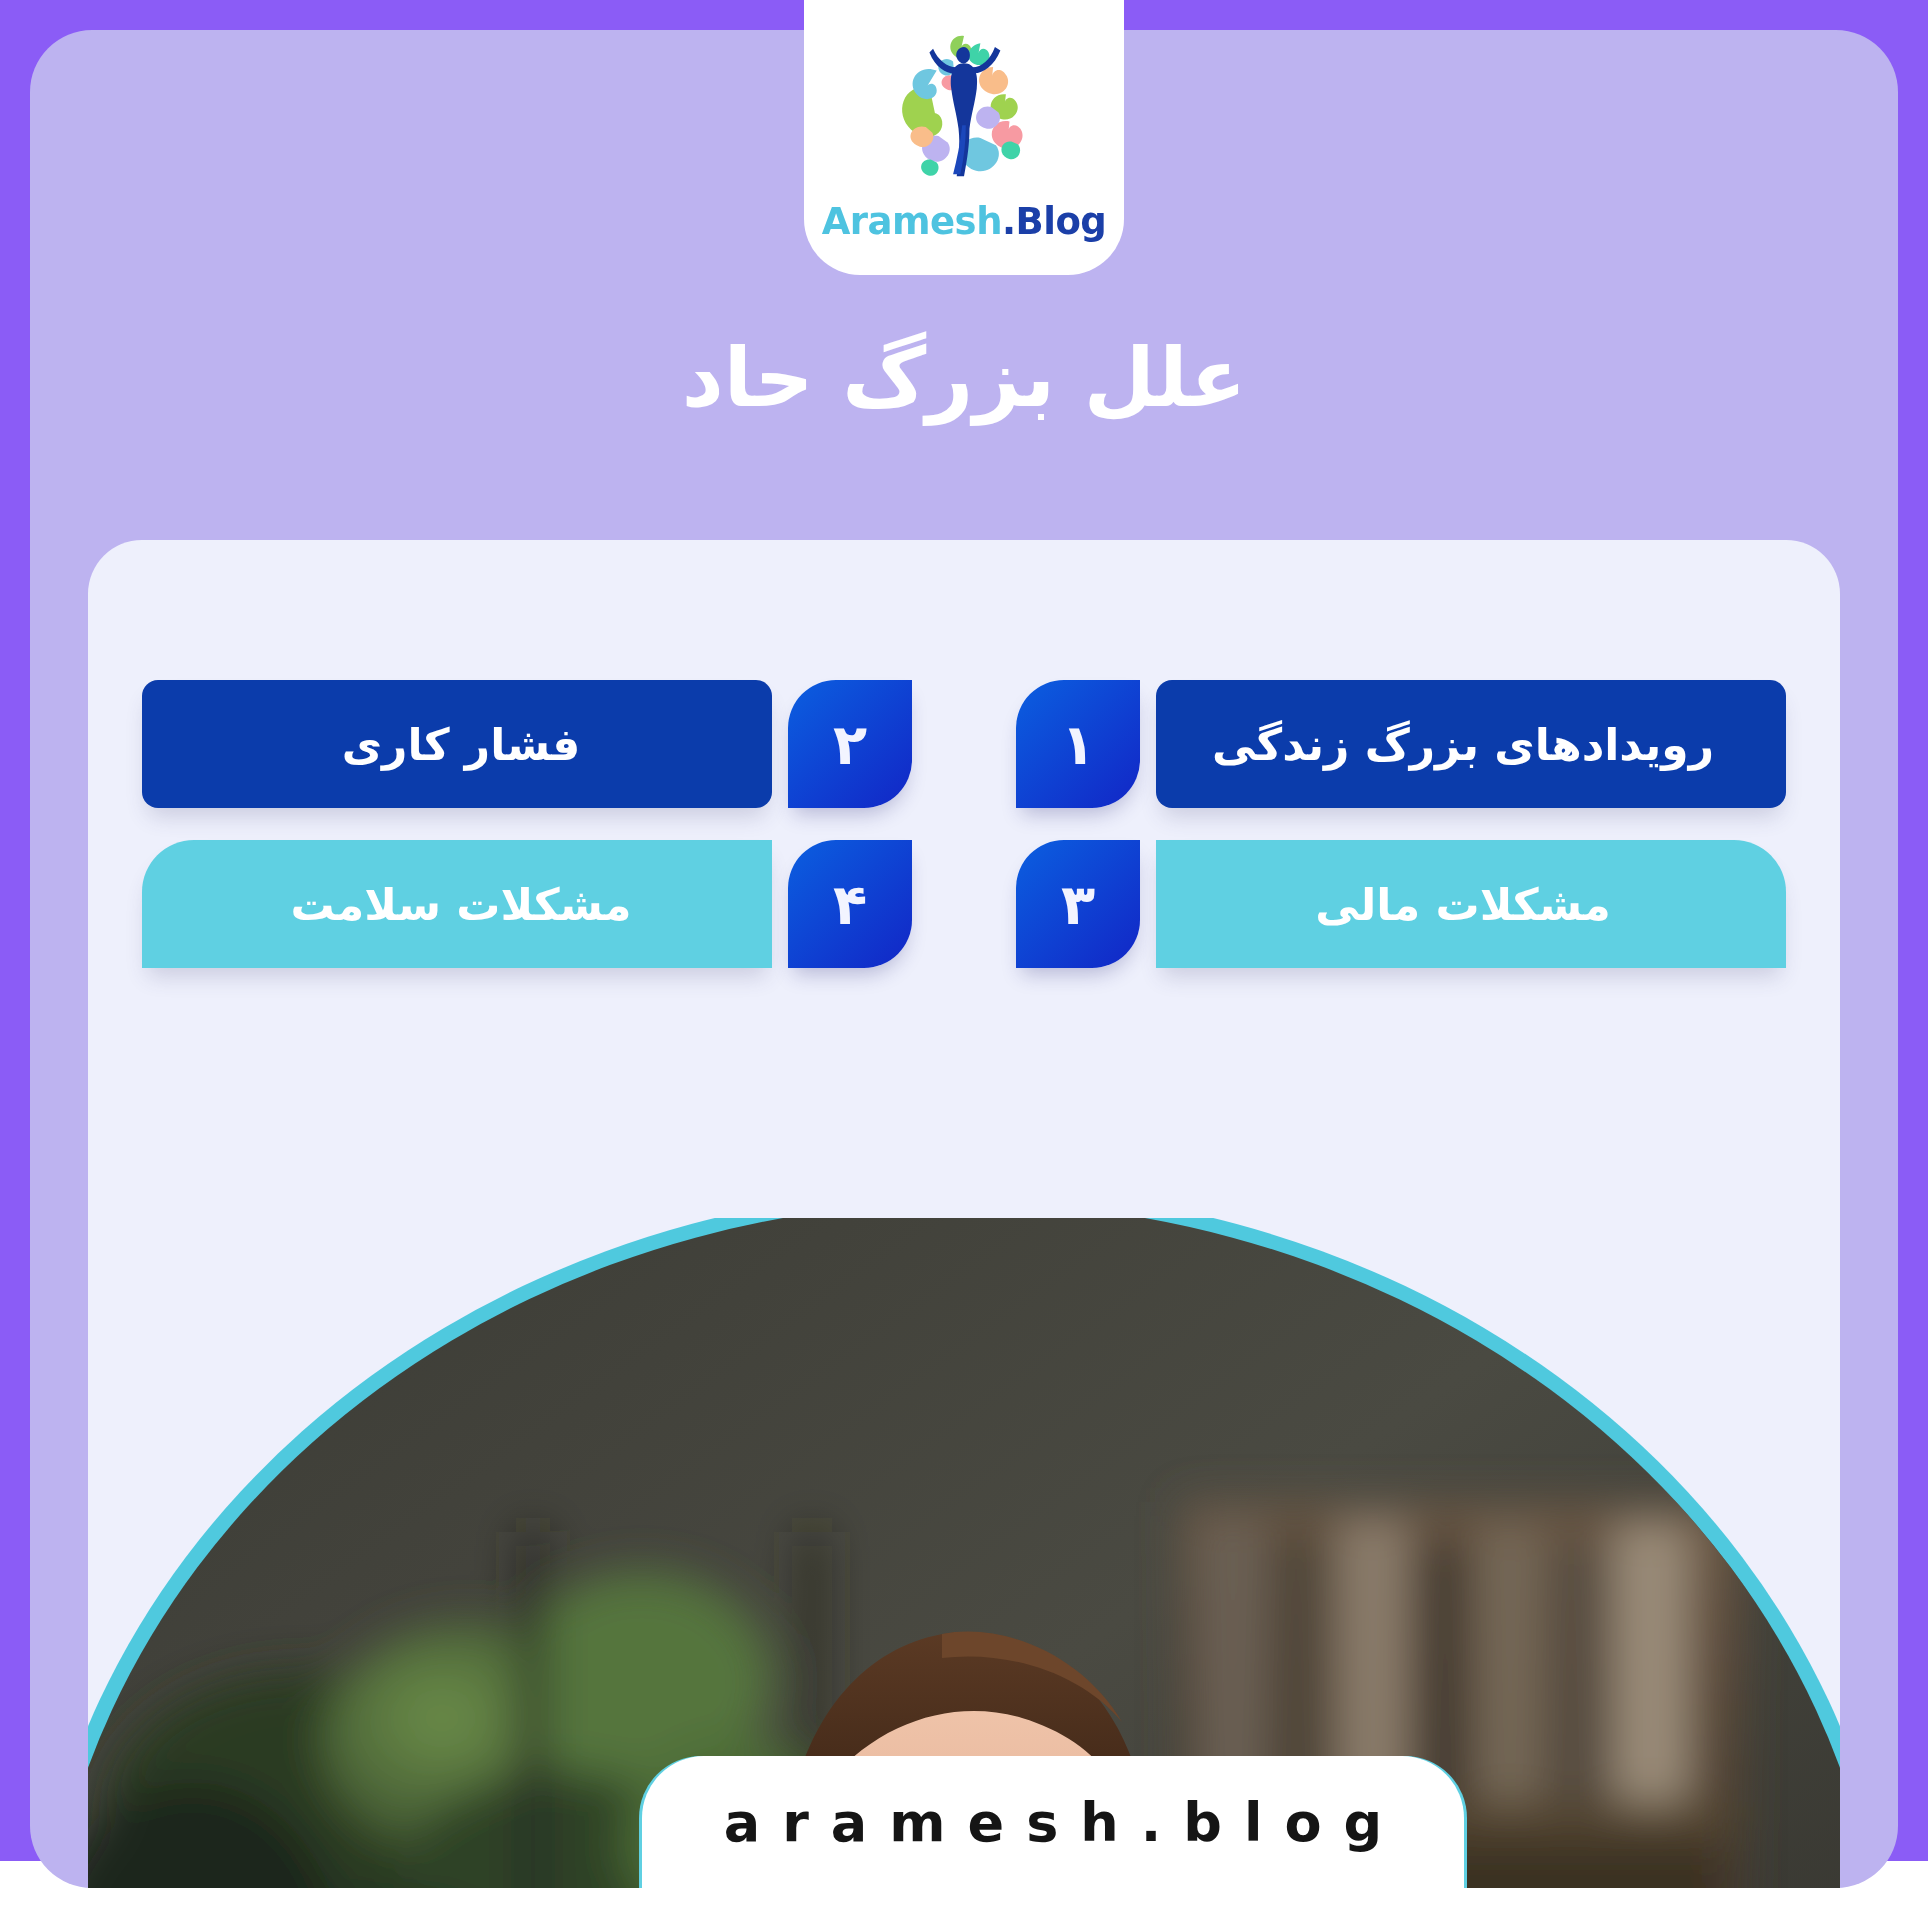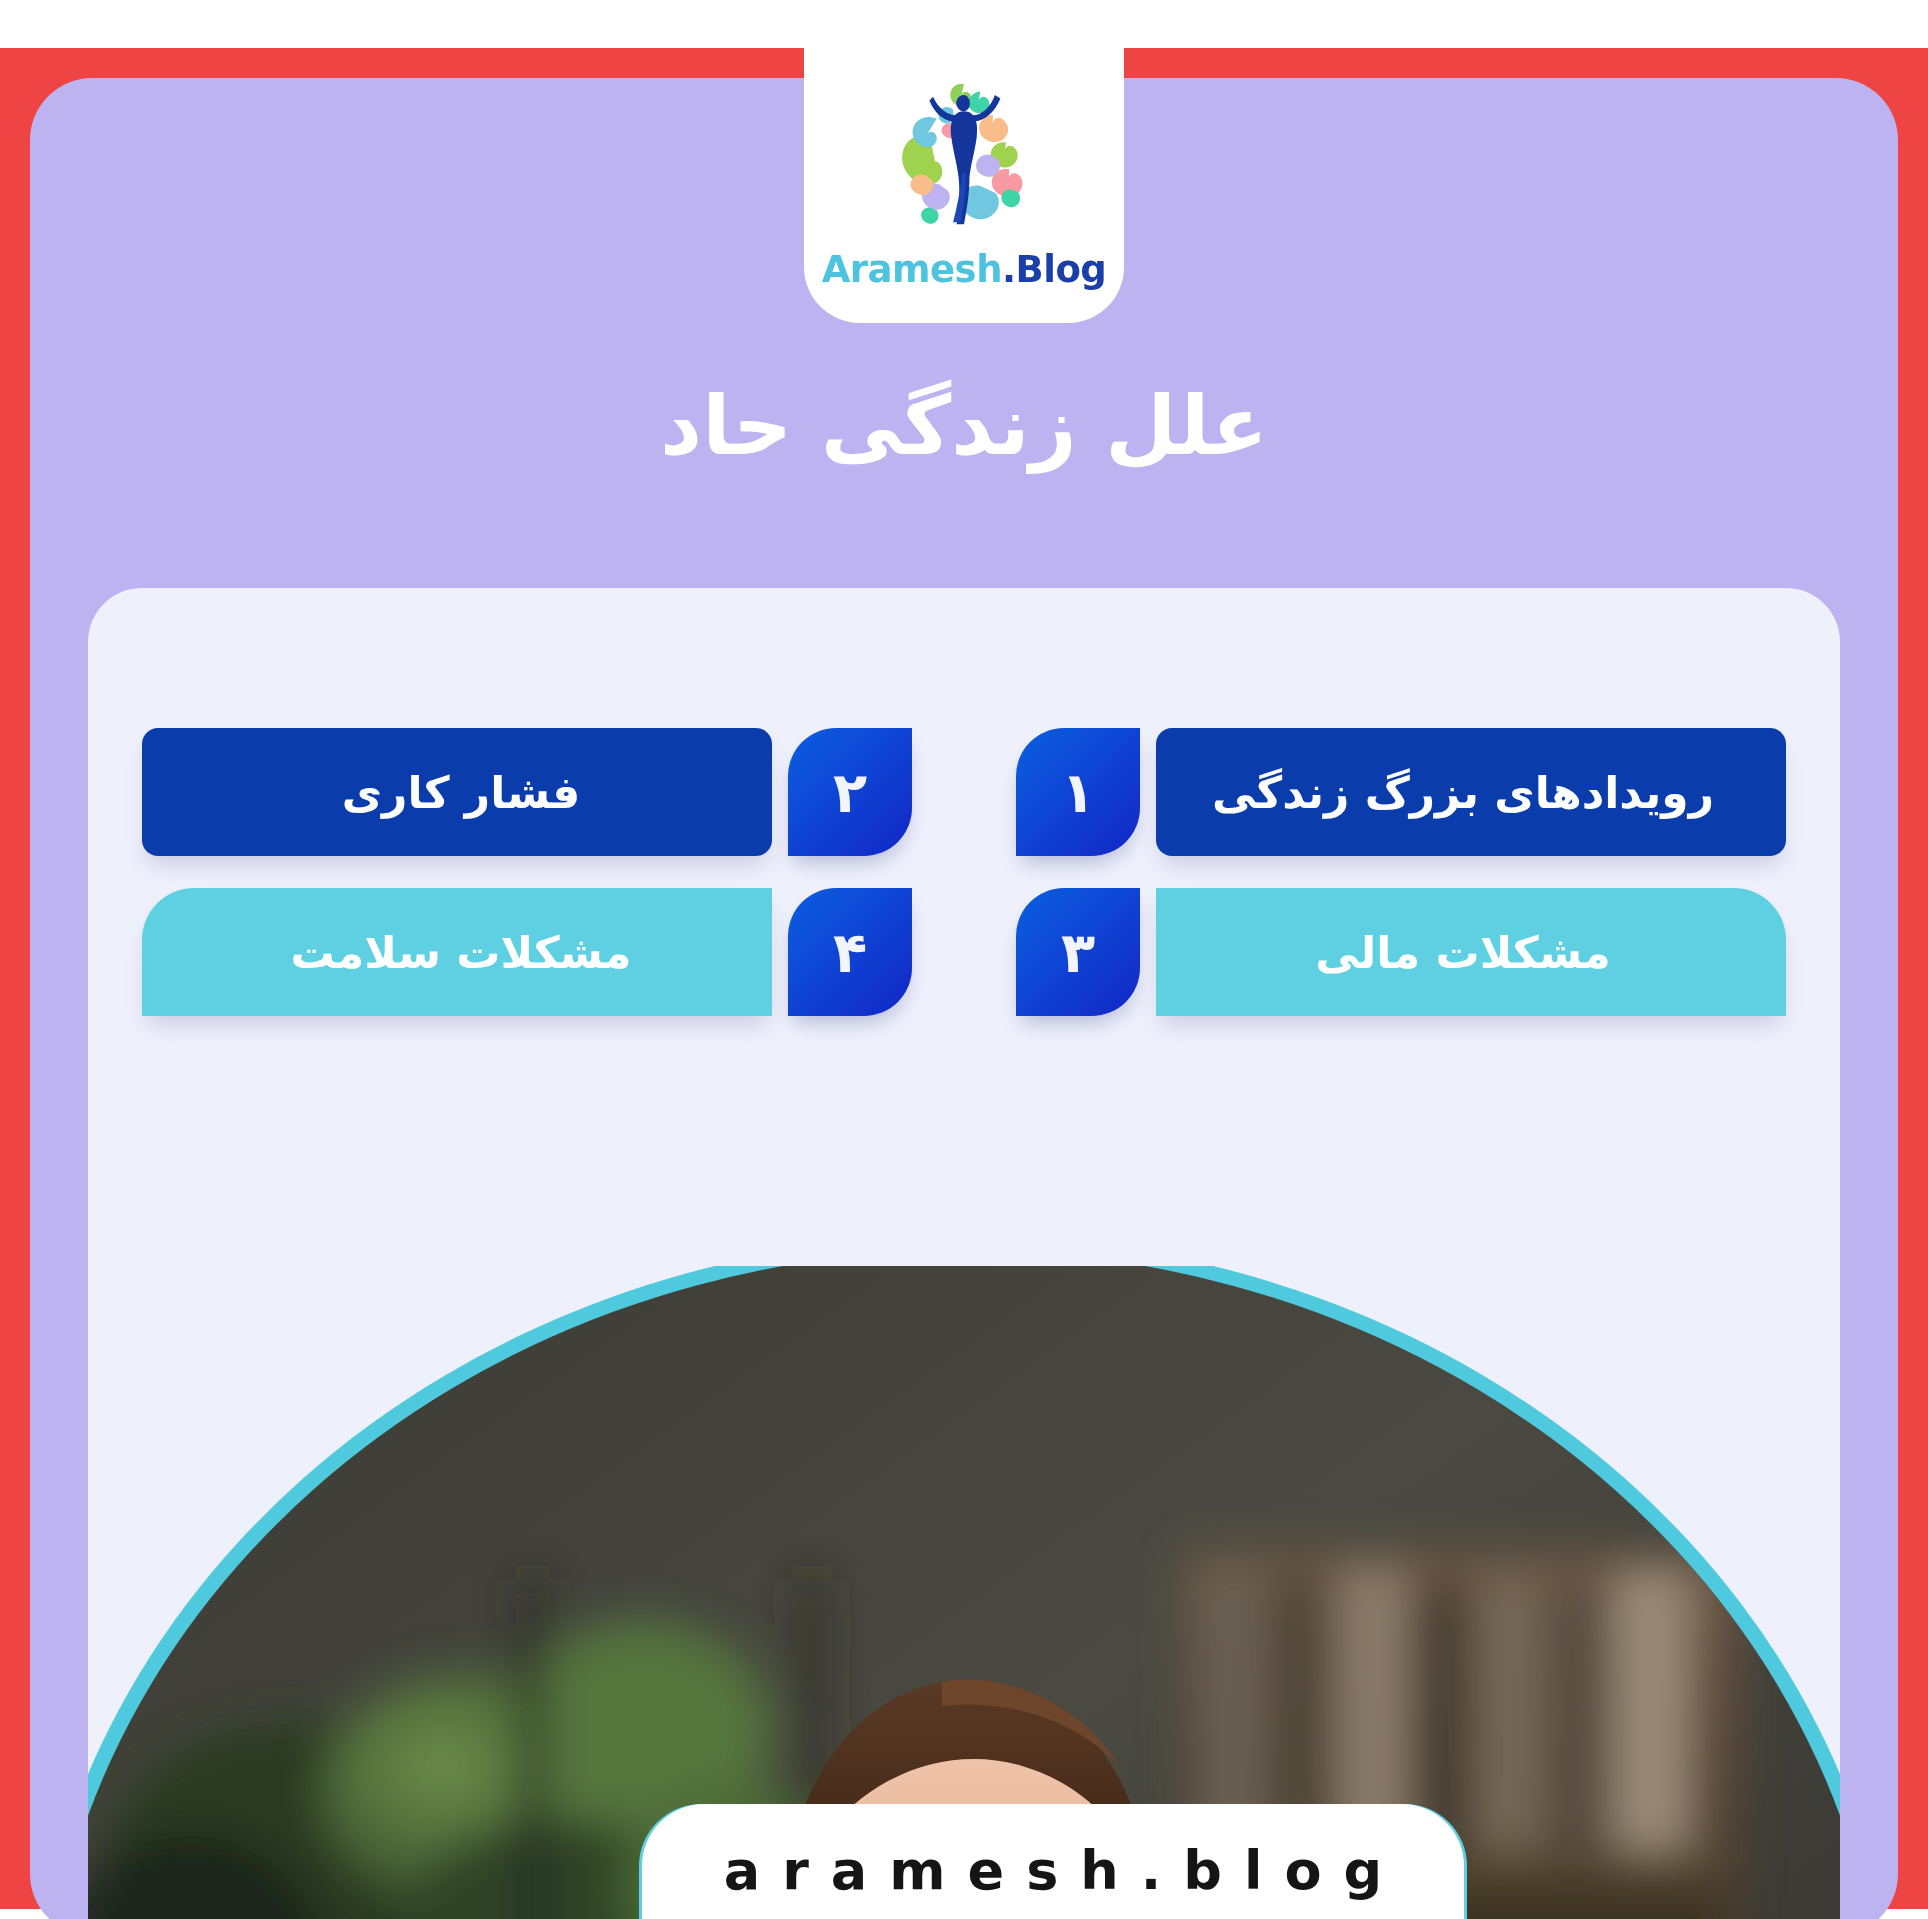--- a/index.html
+++ b/index.html
@@ -7,22 +7,21 @@
     width: 1928px; height: 1919px;
     background: #ffffff;
     font-family: "DejaVu Sans", "Liberation Sans", sans-serif;
     overflow: hidden;
   }
 
   #poster {
     position: relative;
     width: 1928px;
     height: 1861px;
-    background: #ef4444;
-    margin-top: 48px;
+    background: #8b5cf6;
   }
 
   
   .purple-panel {
     position: absolute;
     left: 30px; top: 30px;
     width: 1868px; height: 1858px;
     background: #bdb3f0;
     border-radius: 62px;
   }
@@ -239,21 +238,21 @@
       <path d="M62 40 C70 60 86 66 95 62 L95 56 C84 58 72 50 66 36 Z" fill="#14369b"></path>
       <path d="M140 38 C132 58 116 66 106 62 L106 56 C117 58 128 50 134 34 Z" fill="#14369b"></path>
       <path d="M100 52 C88 52 84 64 86 80 C88 96 92 108 94 124 C96 142 94 160 92 176 L100 176 C104 156 106 140 106 124 C108 108 112 96 114 80 C116 64 112 52 100 52 Z" fill="#14369b"></path>
       <path d="M98 120 C96 140 92 158 88 174 L96 174 C100 156 102 138 102 120 Z" fill="#1b47bb"></path>
     </svg>
     <div class="logo-wordmark">
       <span class="w1">Aramesh</span><span class="w2">.Blog</span>
     </div>
   </div>
 
-  <div class="poster-title">علل زندگی حاد</div>
+  <div class="poster-title">علل بزرگ حاد</div>
 
   <div class="inner-card">
 
     <div class="rows">
 
       <div class="row">
         <div class="pill right navy">
           <span>رویدادهای بزرگ زندگی</span>
         </div>
         <div class="badge b-inner-right">

